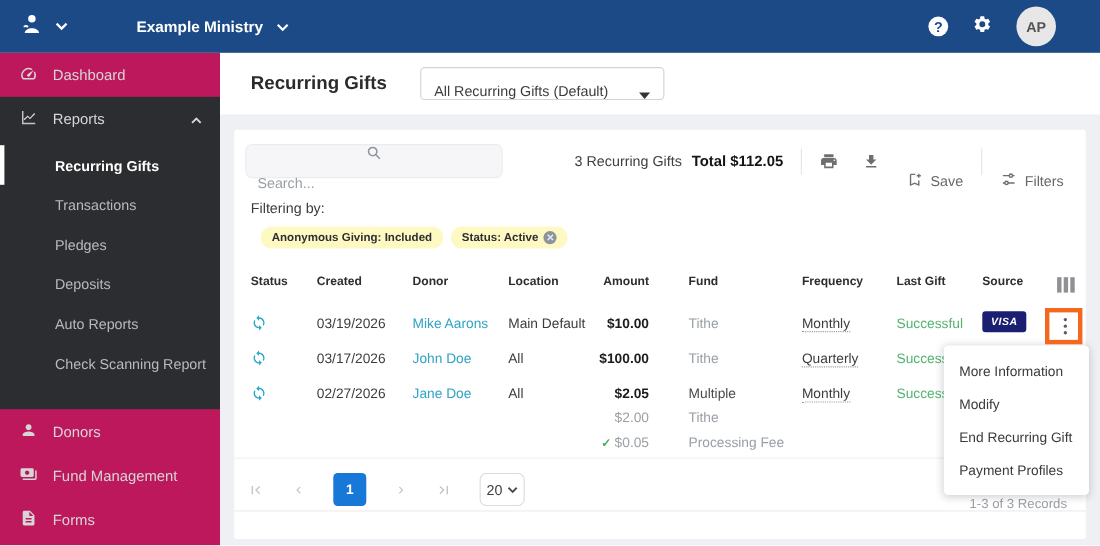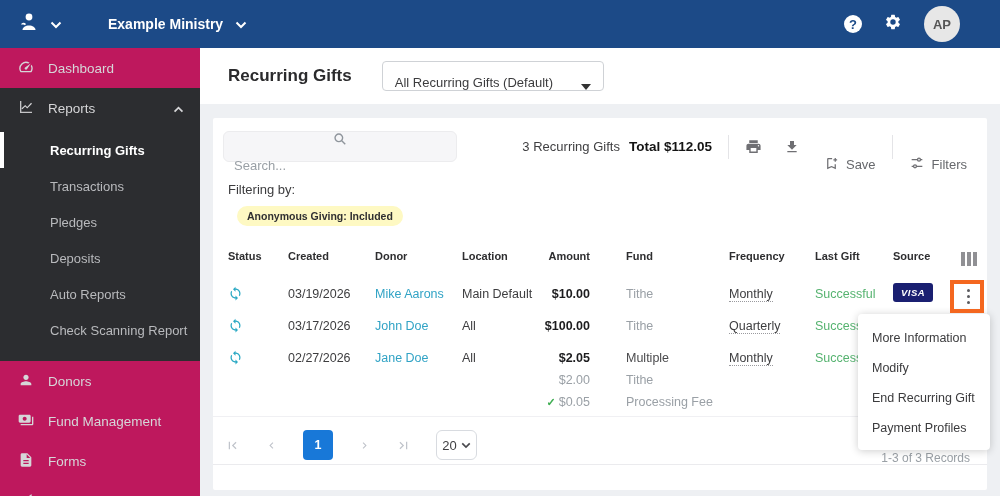--- a/index.html
+++ b/index.html
@@ -3,31 +3,31 @@
 <meta charset="utf-8">
 <style>
   * { margin:0; padding:0; box-sizing:border-box; }
   html,body { width:1000px; height:496px; overflow:hidden; }
   body { font-family:"Liberation Sans", sans-serif; }
   .app { position:relative; width:1000px; height:496px; background:#eef0f3; overflow:hidden; }
 
   
   .navbar { position:absolute; left:0; top:0; right:0; height:48px; background:#1c4a87; display:flex; align-items:center; z-index:30; }
   .nav-left { display:flex; align-items:center; gap:14px; padding-left:16px; }
-  .nav-org { color:#fff; font-size:14px; font-weight:bold; margin-left:32px; display:flex; align-items:center; gap:12px; cursor:pointer; }
+  .nav-org { color:#fff; font-size:14px; font-weight:bold; margin-left:48px; display:flex; align-items:center; gap:12px; cursor:pointer; }
   .nav-user-icon { display:flex; align-items:center; gap:10px; cursor:pointer; }
   .nav-right { margin-left:auto; display:flex; align-items:center; gap:22px; padding-right:40px; }
   .help-circle { width:18px; height:18px; border-radius:50%; background:#fff; color:#1c4a87; font-size:13px; font-weight:bold; display:flex; align-items:center; justify-content:center; cursor:pointer; }
   .avatar { width:36px; height:36px; border-radius:50%; background:#e7e7e7; color:#555; font-size:13px; font-weight:bold; display:flex; align-items:center; justify-content:center; cursor:pointer; }
 
   
   .sidebar { position:absolute; left:0; top:48px; width:200px; bottom:0; background:#be185d; z-index:20; }
   .side-item { height:40px; display:flex; align-items:center; gap:14px; padding-left:18px; color:#d6d6d8; font-size:13.5px; cursor:pointer; }
   .side-item svg { flex:0 0 auto; }
-  .reports-block { background:#2c2d30; padding-bottom:13px; }
+  .reports-block { background:#2c2d30; padding-bottom:24px; }
   .reports-head { height:40px; display:flex; align-items:center; gap:14px; padding:0 16px 0 18px; color:#d6d6d8; font-size:13.5px; cursor:pointer; }
   .reports-head .chev { margin-left:auto; }
   .sub-item { height:36px; display:flex; align-items:center; padding-left:46px; color:#b9babd; font-size:13px; cursor:pointer; border-left:4px solid transparent; }
   .sub-item.active { color:#fff; font-weight:bold; border-left-color:#fff; }
 
   
   .content-header { position:absolute; left:200px; top:48px; right:0; height:56px; background:#fff; display:flex; align-items:center; z-index:10; }
   .page-title { font-size:17px; font-weight:bold; color:#2b2b2d; margin-left:28px; }
   .view-select { margin-left:30px; width:222px; height:30px; border:1px solid #cfd2d6; border-radius:4px; display:flex; align-items:flex-end; padding:0 12px; font-size:13px; color:#3c3c3e; cursor:pointer; background:#fff; }
   .view-select .tri { margin-left:auto; width:0; height:0; border-left:5px solid transparent; border-right:5px solid transparent; border-top:6px solid #333; }
@@ -267,20 +267,24 @@
         </span>
         <span>Filters</span>
       </span>
     </div>
 
     <div class="filtering-label">Filtering by:</div>
     <div class="chips">
       <div class="chip">
         <span>Anonymous Giving: Included</span>
       </div>
+      <div class="chip">
+        <span>Status: Active</span>
+        <span class="chip-close">✕</span>
+      </div>
     </div>
 
     <div class="thead tgrid">
       <div>Status</div>
       <div>Created</div>
       <div>Donor</div>
       <div>Location</div>
       <div class="col-amount">Amount</div>
       <div class="col-fund">Fund</div>
       <div>Frequency</div>

